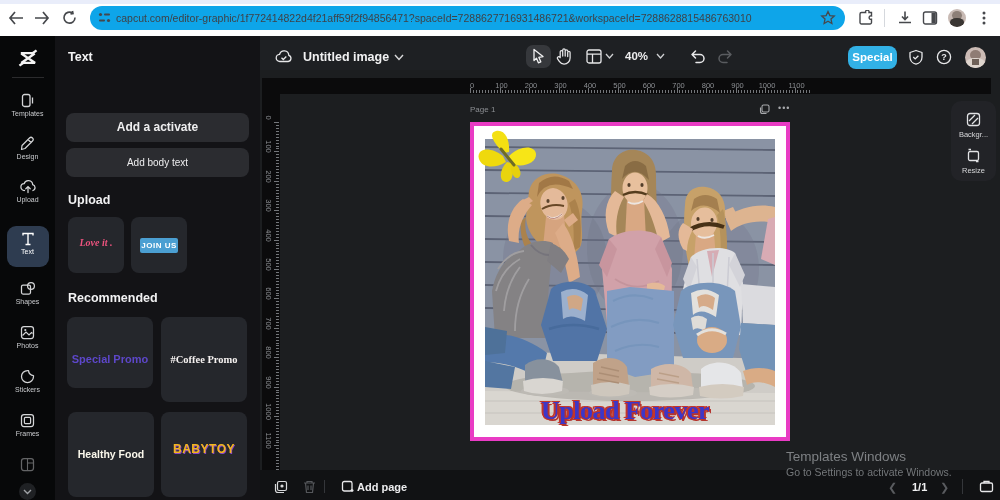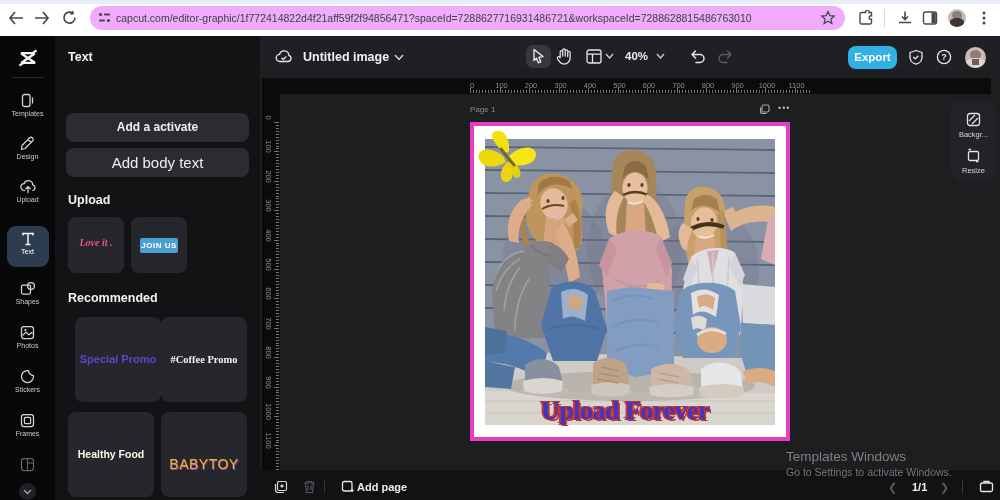--- a/index.html
+++ b/index.html
@@ -3,21 +3,21 @@
 <meta charset="utf-8">
 <style>
   * { margin:0; padding:0; box-sizing:border-box; }
   html,body { width:1000px; height:500px; overflow:hidden; background:#1c1e20; font-family:"Liberation Sans", sans-serif; }
   .abs { position:absolute; }
   #stage { position:relative; width:1000px; height:500px; }
 
   
   #chrome { position:absolute; left:0; top:0; width:1000px; height:36px; background:#ffffff; }
   #chrome .topstrip { position:absolute; left:0; top:0; width:1000px; height:4px; background:#e9edfa; }
-  #pill { position:absolute; left:90px; top:6px; width:755px; height:24px; border-radius:12px; background:#f0abfc; }
+  #pill { position:absolute; left:90px; top:6px; width:755px; height:24px; border-radius:12px; background:#0ea5e9; }
   #pill .url { position:absolute; left:26px; top:6px; font-size:10.5px; color:#3f4247; white-space:nowrap; }
 
   
   #sidebar { position:absolute; left:0; top:36px; width:55px; height:464px; background:#070809; }
   .sbitem { position:absolute; left:0; width:55px; text-align:center; color:#c9cbce; font-size:7px; }
   .sbitem svg { display:block; margin:0 auto 2px auto; }
   #textsel { position:absolute; left:7px; top:190px; width:42px; height:41px; background:#2e3c50; border-radius:9px; }
 
   
   #panel { position:absolute; left:55px; top:36px; width:205px; height:464px; background:#131316; }
@@ -167,40 +167,40 @@
     <div class="abs" style="left:19px;top:447px;width:17px;height:17px;border-radius:50%;background:#1f2124">
       <svg class="abs" style="left:4px;top:6px" width="9" height="6" viewBox="0 0 9 6">
           <path d="M1 1 L4.5 4.5 L8 1" stroke="#9fa2a6" stroke-width="1.4" fill="none"></path>
         </svg>
     </div>
   </div>
 
   <div id="panel">
     <h3 class="abs" style="left:13px;top:14px">Text</h3>
     <div class="pbtn" style="top:77px;height:29px;line-height:29px;font-size:12px;font-weight:bold">Add a activate</div>
-    <div class="pbtn" style="top:112px;height:29px;line-height:29px;font-size:15px">Add body text</div>
+    <div class="pbtn" style="top:112px;height:29px;line-height:29px;font-size:10px">Add body text</div>
     <h3 class="abs" style="left:13px;top:157px">Upload</h3>
     <div class="thumb" style="left:13px;top:181px;width:56px;height:56px">
       <div class="abs" style="width:56px;top:20px;text-align:center;font-family:'Liberation Serif',serif;font-style:italic;font-weight:bold;font-size:10px;color:#ee537f">Love it .</div>
     </div>
     <div class="thumb" style="left:76px;top:181px;width:56px;height:56px">
       <div class="abs" style="left:9px;top:21px;width:38px;height:15px;background:#4b9fd2;border-radius:2px;text-align:center;line-height:15px;font-size:8px;font-weight:bold;color:#fff;letter-spacing:0.5px">JOIN US</div>
     </div>
     <h3 class="abs" style="left:13px;top:255px">Recommended</h3>
-    <div class="thumb" style="left:20px;top:281px;width:86px;height:85px">
+    <div class="thumb" style="left:12px;top:281px;width:86px;height:71px">
       <div class="abs" style="width:86px;top:36px;text-align:center;font-weight:bold;font-size:11px;color:#5d47c9">Special Promo</div>
     </div>
     <div class="thumb" style="left:106px;top:281px;width:86px;height:85px">
       <div class="abs" style="width:86px;top:37px;text-align:center;font-family:'Liberation Serif',serif;font-weight:bold;font-size:10.5px;color:#f6f2f1">#Coffee Promo</div>
     </div>
     <div class="thumb" style="left:13px;top:376px;width:86px;height:85px">
       <div class="abs" style="width:86px;top:36px;text-align:center;font-weight:bold;font-size:10.5px;color:#fbf8ec">Healthy Food</div>
     </div>
     <div class="thumb" style="left:106px;top:376px;width:86px;height:85px">
-      <div class="abs" style="width:86px;top:44px;text-align:center;font-weight:normal;font-size:14px;color:#f3b61e;letter-spacing:0.5px;text-shadow:0.8px 0.8px 0 #8a46c9">BABYTOY</div>
+      <div class="abs" style="width:86px;top:30px;text-align:center;font-weight:bold;font-size:12px;color:#f3b61e;letter-spacing:0.5px;text-shadow:0.8px 0.8px 0 #8a46c9">BABYTOY</div>
     </div>
   </div>
 
   <div id="topbar">
     <svg class="abs" style="left:15px;top:13px" width="18" height="16" viewBox="0 0 18 16">
         <path d="M5 12.5 a3.6 3.6 0 0 1-.4-7.2 a4.7 4.7 0 0 1 9.2 1 a3.2 3.2 0 0 1-.6 6.2 Z" stroke="#e8e8ea" stroke-width="1.3" fill="none"></path>
         <path d="M6.5 8.7 l1.8 1.8 3-3" stroke="#e8e8ea" stroke-width="1.3" fill="none"></path>
       </svg>
     <div class="abs" style="left:43px;top:14px;font-size:12.5px;font-weight:bold;color:#f1f1f2">Untitled image</div>
     <svg class="abs" style="left:134px;top:18px" width="10" height="7" viewBox="0 0 10 7">
@@ -226,21 +226,21 @@
         <path d="M1 1 L4.5 5 L8 1" stroke="#cfd0d2" stroke-width="1.3" fill="none"></path>
       </svg>
 
     <svg class="abs" style="left:430px;top:13px" width="16" height="15" viewBox="0 0 16 15">
         <path d="M5.5 2 L2 5.5 L5.5 9 M2 5.5 H10 a4 4 0 0 1 0 8 H6" stroke="#e8e8ea" stroke-width="1.5" fill="none" stroke-linecap="round" stroke-linejoin="round"></path>
       </svg>
     <svg class="abs" style="left:457px;top:13px" width="16" height="15" viewBox="0 0 16 15">
         <path d="M10.5 2 L14 5.5 L10.5 9 M14 5.5 H6 a4 4 0 0 0 0 8 H10" stroke="#5a5c60" stroke-width="1.5" fill="none" stroke-linecap="round" stroke-linejoin="round"></path>
       </svg>
 
-    <div class="abs" style="left:588px;top:10px;width:49px;height:23px;background:#32b1e6;border-radius:8px;text-align:center;line-height:23px;font-size:11.5px;font-weight:bold;color:#ffffff">Export</div>
+    <div class="abs" style="left:588px;top:10px;width:49px;height:23px;background:#32b1e6;border-radius:8px;text-align:center;line-height:23px;font-size:11.5px;font-weight:bold;color:#ffffff">Special</div>
     <svg class="abs" style="left:648px;top:13px" width="16" height="17" viewBox="0 0 16 17">
         <path d="M8 1.5 L14 3.5 V8 a7.3 7.3 0 0 1-6 7.2 A7.3 7.3 0 0 1 2 8 V3.5 Z" stroke="#e8e8ea" stroke-width="1.3" fill="none" stroke-linejoin="round"></path>
         <path d="M5.3 8 l1.9 1.9 3.2-3.2" stroke="#e8e8ea" stroke-width="1.3" fill="none"></path>
       </svg>
     <svg class="abs" style="left:676px;top:13px" width="16" height="16" viewBox="0 0 16 16">
         <circle cx="8" cy="8" r="6.6" stroke="#e8e8ea" stroke-width="1.3" fill="none"></circle>
         <text x="8" y="11.2" text-anchor="middle" font-size="9" font-weight="bold" fill="#e8e8ea" font-family="Liberation Sans">?</text>
       </svg>
     <div class="abs" style="left:705px;top:11px;width:21px;height:21px;border-radius:50%;background:#cbbab4;overflow:hidden">
       <div class="abs" style="left:5px;top:3px;width:11px;height:10px;border-radius:50%;background:#8f7c74"></div>

